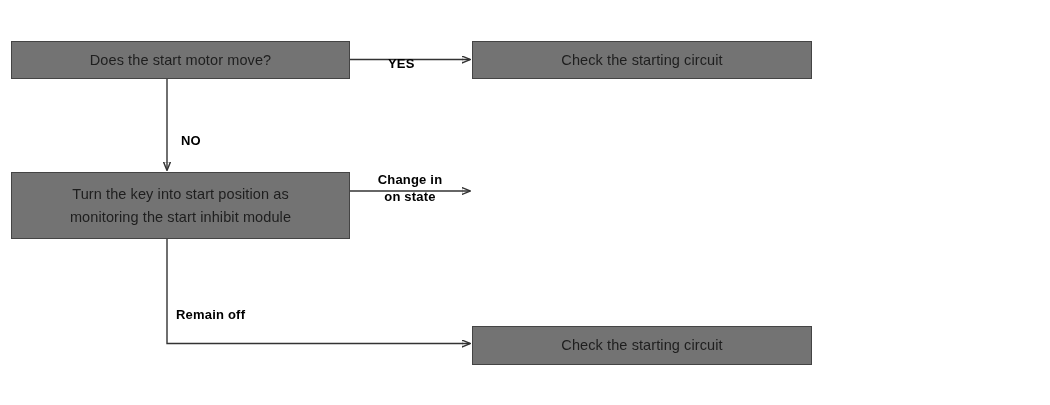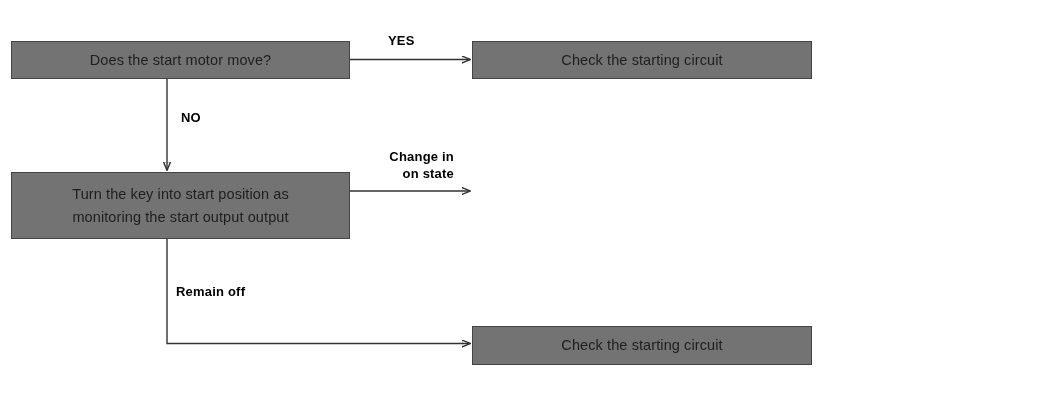--- a/index.html
+++ b/index.html
@@ -39,20 +39,21 @@
     white-space: pre-line;
   }
   .edge-label {
     position: absolute;
     font-size: 13px;
     font-weight: bold;
     color: #000000;
     line-height: 1.3;
     white-space: pre-line;
     letter-spacing: 0.2px;
+    margin-top: 23px;
   }
   svg.wires {
     position: absolute;
     left: 0;
     top: 0;
     width: 1050px;
     height: 405px;
     pointer-events: none;
   }
   svg.wires path, svg.wires line {
@@ -85,30 +86,30 @@
   <div class="node" style="left:11px; top:41px; width:339px; height:38px;">
     <span class="node-text">Does the start motor move?</span>
   </div>
 
   <div class="node" style="left:472px; top:41px; width:340px; height:38px;">
     <span class="node-text">Check the starting circuit</span>
   </div>
 
   <div class="node" style="left:11px; top:172px; width:339px; height:67px;">
     <span class="node-text">Turn the key into start position as
-monitoring the start output output</span>
+monitoring the start inhibit module</span>
   </div>
 
 
   <div class="node" style="left:472px; top:326px; width:340px; height:39px;">
     <span class="node-text">Check the starting circuit</span>
   </div>
 
   <div class="edge-label" style="left:388px; top:33px;">YES</div>
 
   <div class="edge-label" style="left:181px; top:110px;">NO</div>
 
-  <div class="edge-label" style="left:366px; top:149px; text-align:right; width:88px;">Change in
+  <div class="edge-label" style="left:366px; top:149px; text-align:center; width:88px;">Change in
 on state</div>
 
   <div class="edge-label" style="left:176px; top:284px;">Remain off</div>
 
 </div>
 
 </body></html>

